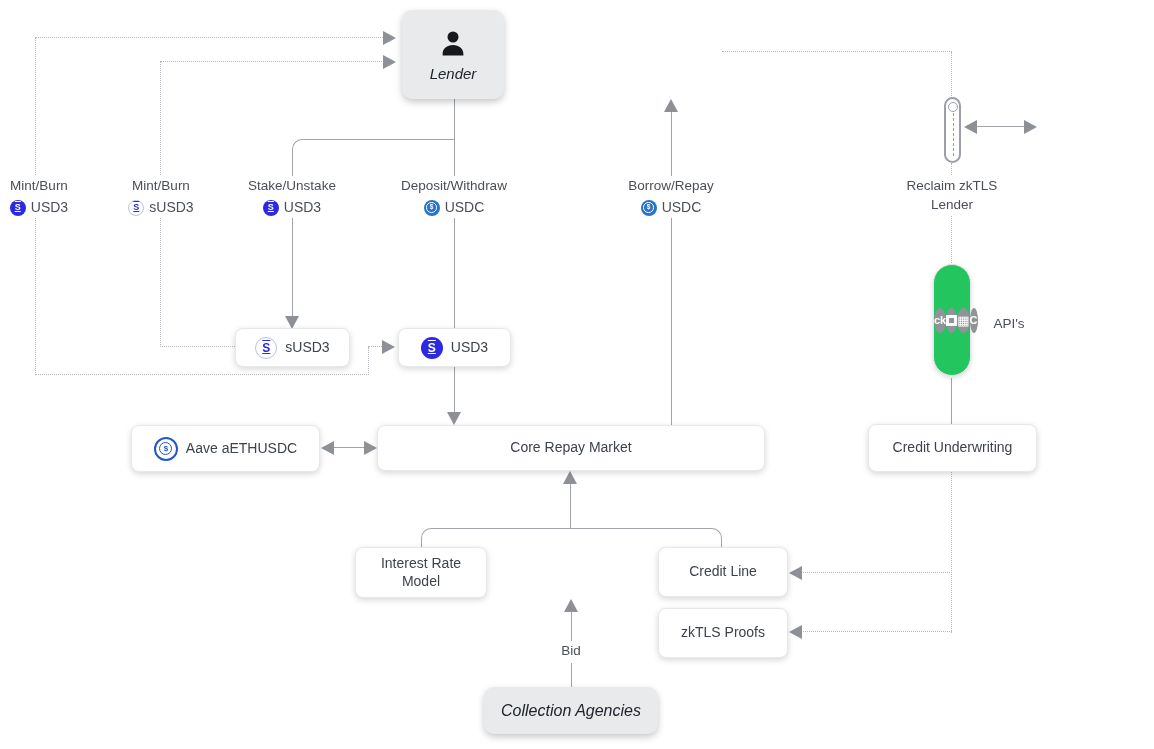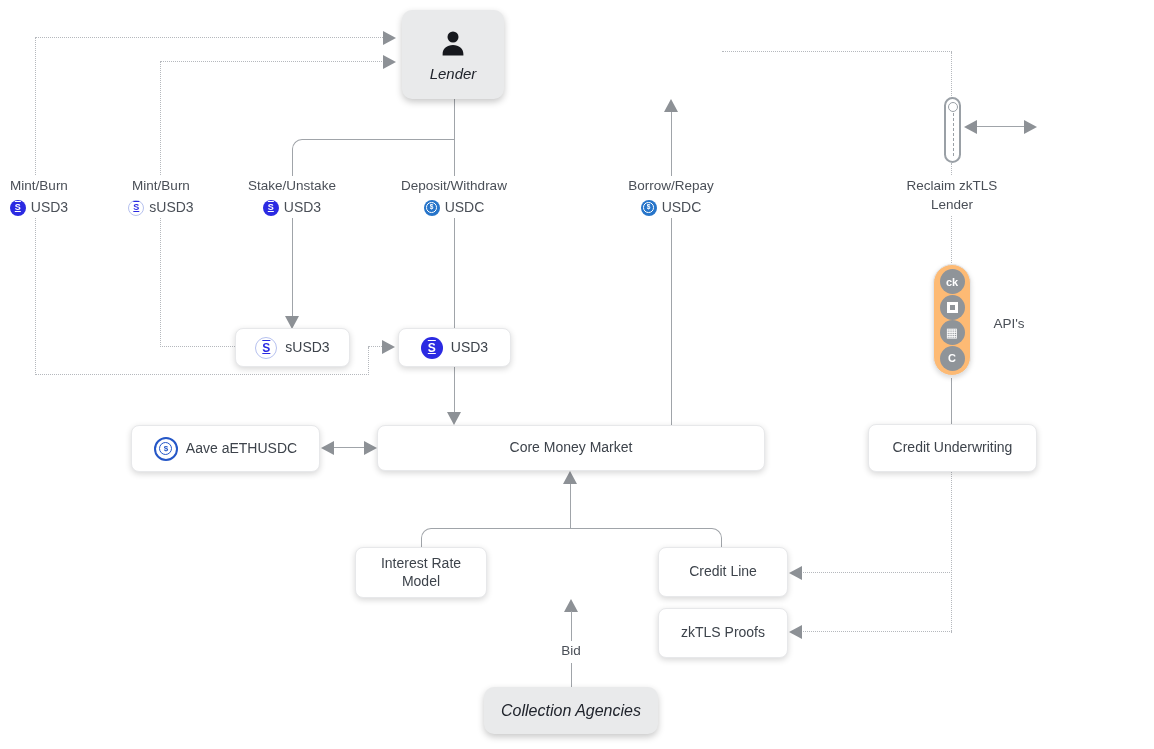--- a/index.html
+++ b/index.html
@@ -61,22 +61,22 @@
   .cyl-txt { position:absolute; inset:0; padding-top:25px; display:flex; flex-direction:column;
              align-items:center; justify-content:flex-start; color:#fff; font-size:13.5px; line-height:1.2; z-index:2; }
   
   .rpill { position:absolute; width:17px; height:66px; background:#fff; border:2px solid #9aa0a6;
            border-radius:9px; z-index:2; }
   .rpill::before { content:''; position:absolute; top:3px; left:50%; transform:translateX(-50%);
                    width:8px; height:8px; border:1.5px solid #9aa0a6; border-radius:50%; }
   .rpill::after { content:''; position:absolute; top:14px; bottom:5px; left:50%;
                   border-left:1.5px dashed #9aa0a6; }
   
-  .apill { position:absolute; width:38px; height:112px; background:#fdba74; border:1px solid #e4e5e7;
-           border-radius:19px; box-shadow:0 2px 5px rgba(0,0,0,.15); display:flex; flex-direction:column;
+  .apill { position:absolute; width:38px; height:112px; background:#22c55e; border:1px solid #e4e5e7;
+           border-radius:19px; box-shadow:0 2px 5px rgba(0,0,0,.15); display:flex; flex-direction:row;
            align-items:center; justify-content:space-evenly; padding:4px 0; z-index:2; }
   .apic { width:25px; height:25px; border-radius:50%; background:#8f9499; color:#fff; display:flex;
           align-items:center; justify-content:center; font-size:11px; font-weight:700; }
   .sq { width:11px; height:11px; border:3px solid #fff; display:block; }
   .apic.grid { font-size:13px; font-weight:400; }
 </style>
 </head>
 <body>
 
 <div id="stage">
@@ -169,21 +169,21 @@
   </div>
 
   <div class="card" style="left:131px;top:425px;width:189px;height:47px">
     <span class="aave-ic">
         <span class="aave-in">$</span>
       </span>
     <span>Aave aETHUSDC</span>
   </div>
 
   <div class="card" style="left:377px;top:425px;width:388px;height:46px">
-    <span>Core Money Market</span>
+    <span>Core Repay Market</span>
   </div>
 
   <div class="card" style="left:868px;top:424px;width:169px;height:48px">
     <span>Credit Underwriting</span>
   </div>
 
   <div class="card" style="left:355px;top:547px;width:132px;height:51px;padding:0 18px">
     <span>Interest Rate Model</span>
   </div>
 

